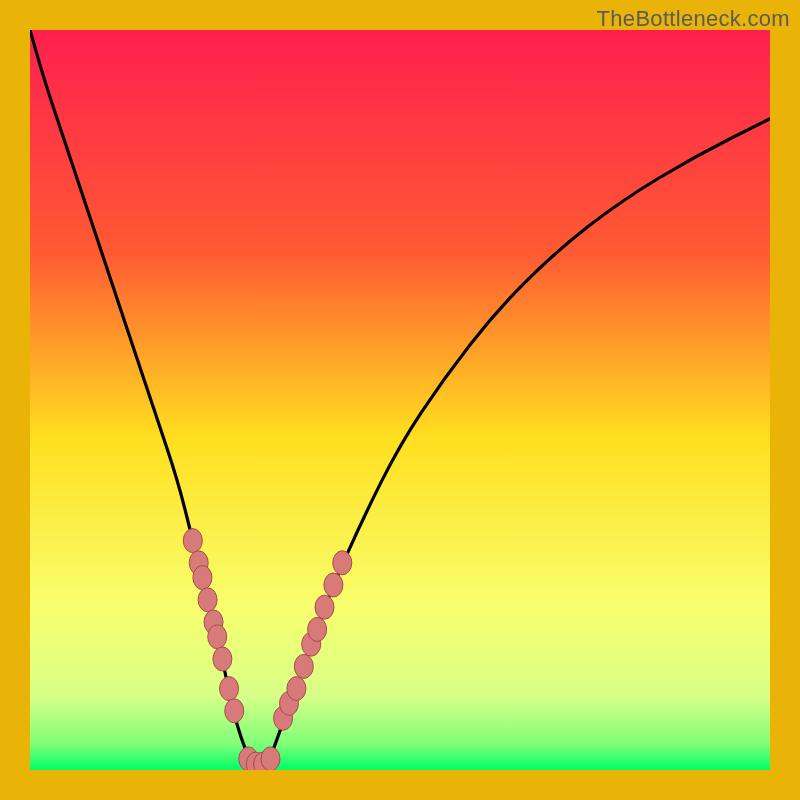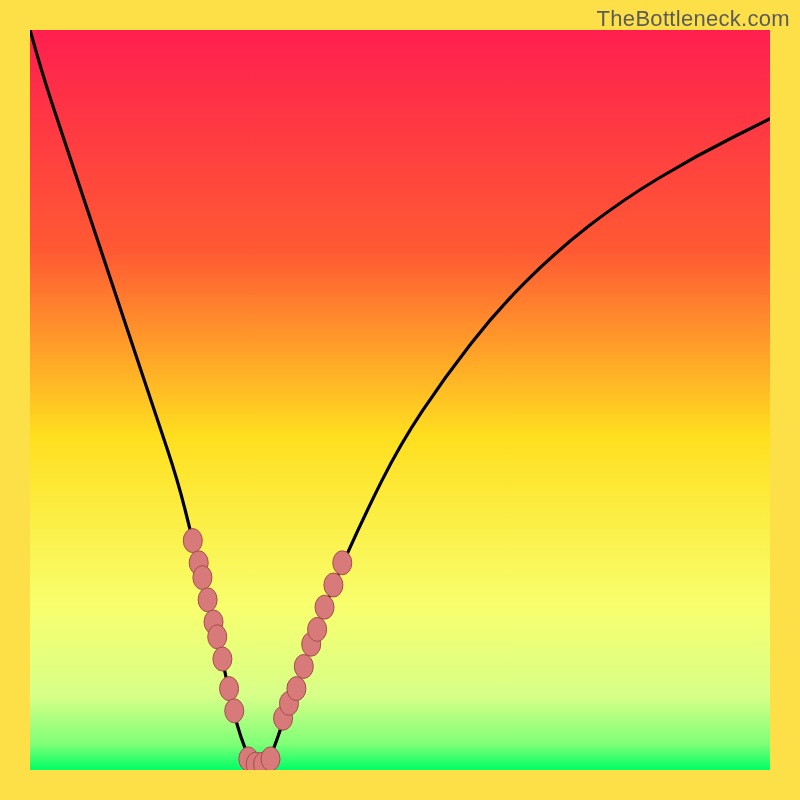--- a/index.html
+++ b/index.html
@@ -8,21 +8,21 @@
     width: 800px;
     height: 800px;
     overflow: hidden;
     font-family: Arial, Helvetica, sans-serif;
     background: #000;
   }
   .frame {
     position: relative;
     width: 800px;
     height: 800px;
-    background: #fde047;
+    background: #eab308;
   }
   .plot-area {
     position: absolute;
     left: 30px;
     top: 30px;
     width: 740px;
     height: 740px;
     overflow: hidden;
   }
   .watermark {

